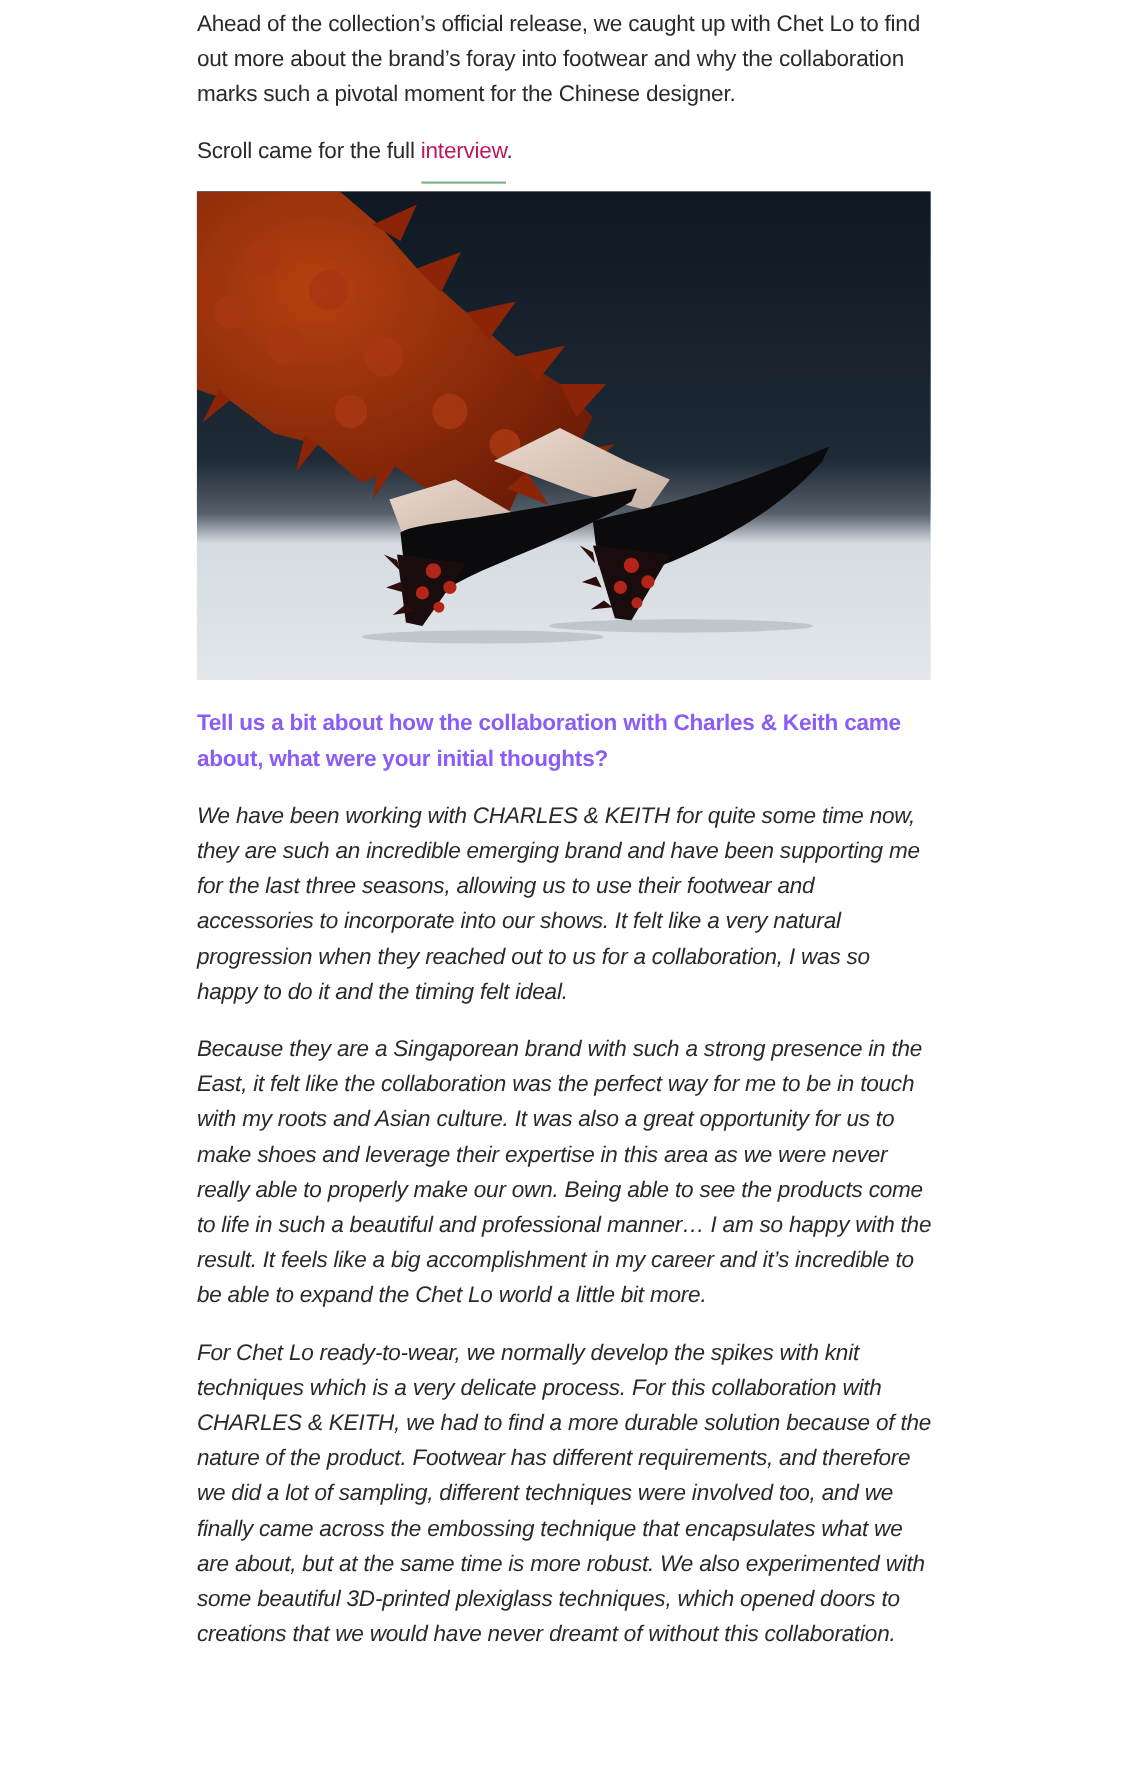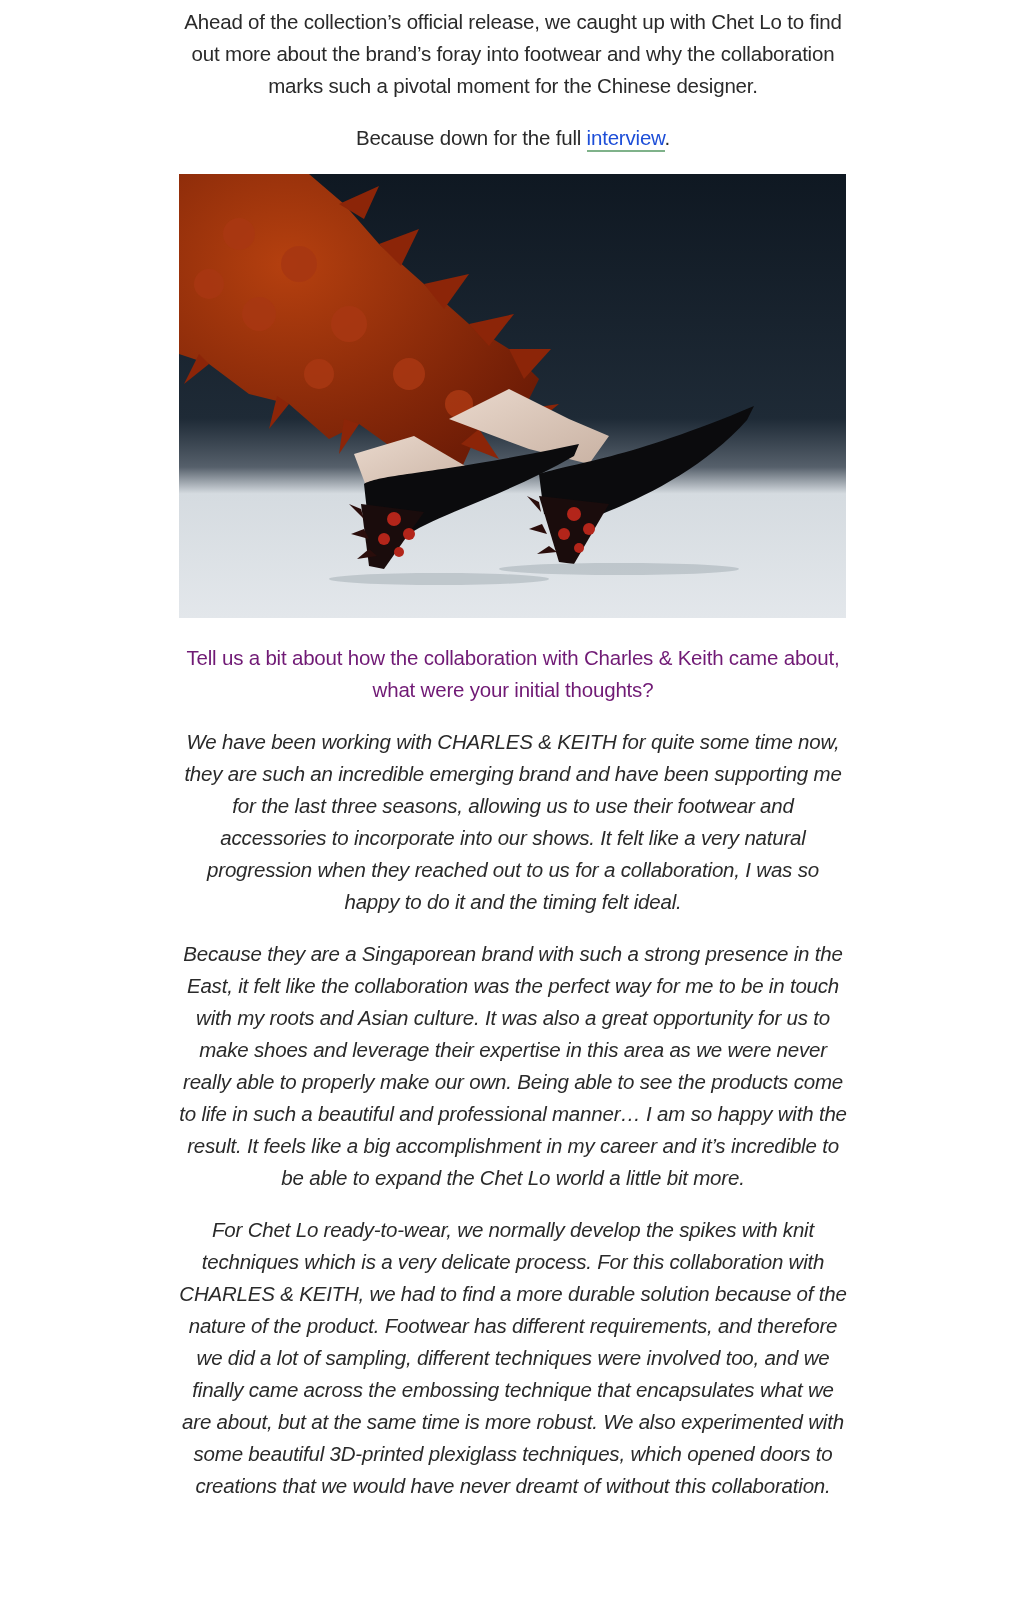--- a/index.html
+++ b/index.html
@@ -16,62 +16,61 @@
       color: #2a2a2a;
     }
     .article {
       position: absolute;
       left: 179px;
       top: 6px;
       width: 668px;
       font-size: 20.5px;
       line-height: 32px;
       letter-spacing: -0.2px;
-      text-align: center;
     }
     .article p {
       margin: 0 0 20px 0;
     }
     .article p.lead {
       margin-bottom: 20px;
     }
     .link {
-      color: #1d4ed8;
+      color: #be185d;
       text-decoration: none;
       border-bottom: 2px solid #7fb28a;
-      padding-bottom: 1px;
+      padding-bottom: 16px;
       cursor: pointer;
     }
     .hero {
       position: relative;
       width: 667px;
       height: 444px;
       margin: 4px 0 24px 0;
       overflow: hidden;
       background: linear-gradient(180deg, #111a24 0%, #1c2733 45%, #3b4654 62%, #c9d0d6 70%, #e6eaee 80%, #dfe3e7 100%);
     }
     .hero svg { display:block; }
     .question {
-      font-weight: normal;
+      font-weight: bold;
       margin: 0;
-      color: #701a75;
+      color: #8b5cf6;
     }
     .answer {
       margin: 0 0 20px 0;
       font-style: italic;
     }
   </style>
 </head>
 <body>
 
 <div class="article">
 
   <p class="lead">Ahead of the collection’s official release, we caught up with Chet Lo to find out more about the brand’s foray into footwear and why the collaboration marks such a pivotal moment for the Chinese designer.</p>
 
-  <p><span>Because down for the full </span><a class="link">interview</a><span>.</span></p>
+  <p><span>Scroll came for the full </span><a class="link">interview</a><span>.</span></p>
 
   <div class="hero" title="Chet Lo x Charles &amp; Keith spiked slingback heels worn with a rust-red spiked knit garment">
     <svg width="667" height="444" viewBox="0 0 667 444">
       <defs>
         <linearGradient id="bg" x1="0" y1="0" x2="0" y2="1">
           <stop offset="0" stop-color="#0f1822"></stop>
           <stop offset="0.55" stop-color="#1e2a36"></stop>
           <stop offset="0.66" stop-color="#56606b"></stop>
           <stop offset="0.72" stop-color="#d5dbe0"></stop>
           <stop offset="1" stop-color="#e3e7eb"></stop>

